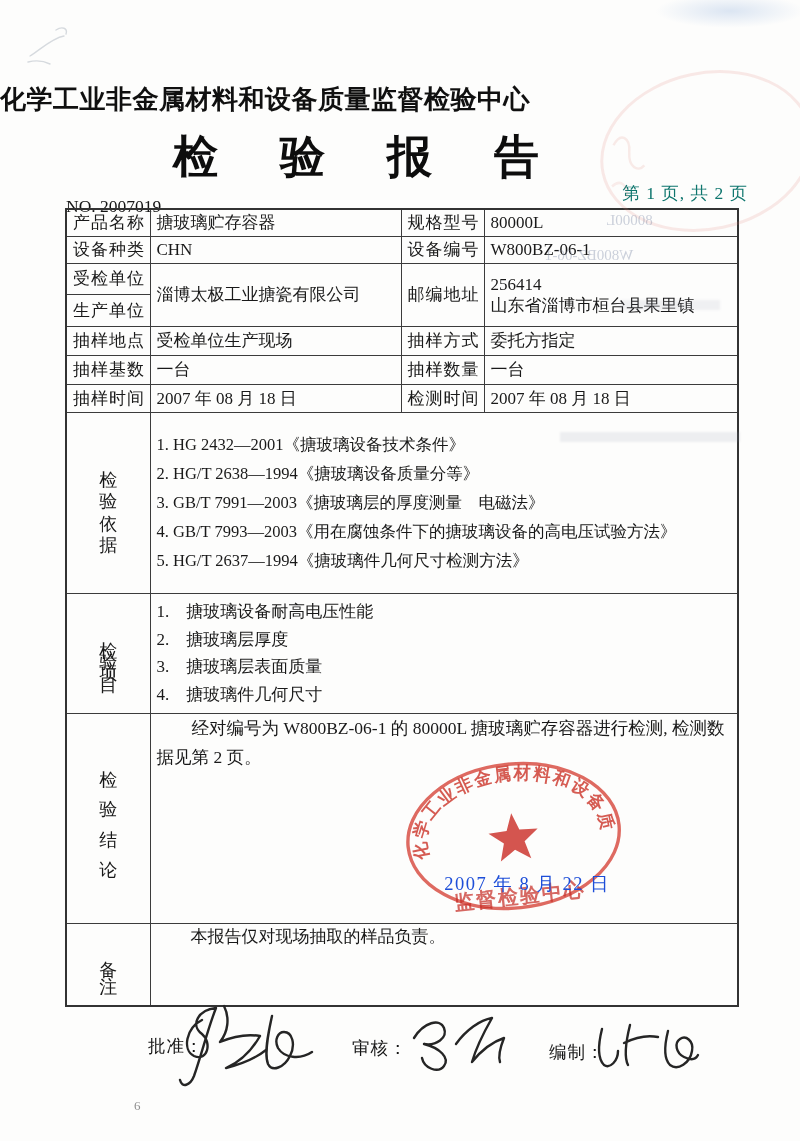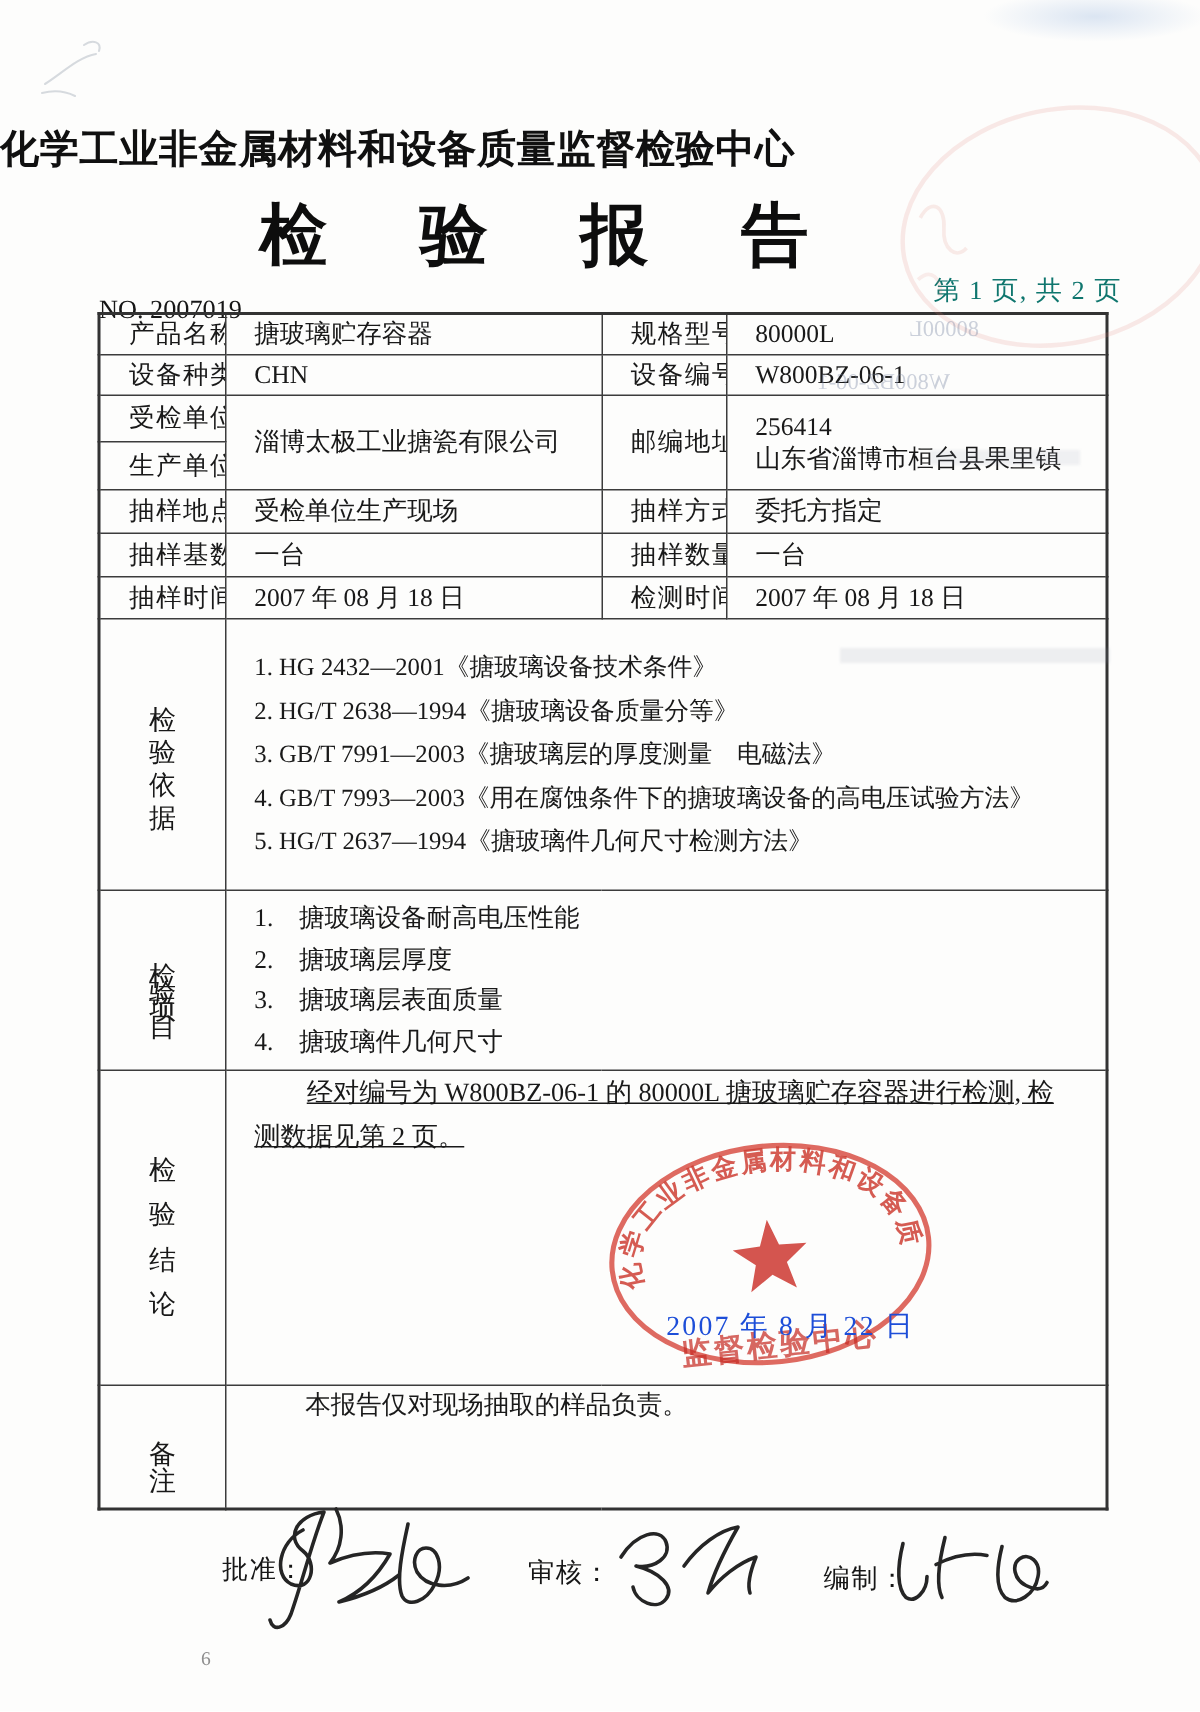--- a/index.html
+++ b/index.html
@@ -22,39 +22,39 @@
   .report-no{position:absolute;top:196px;left:66px;font-size:17.5px;color:#161616;}
   .page-info{position:absolute;top:181px;right:52px;font-size:17.5px;color:#0f766e;letter-spacing:1px;}
   
   table.info{
     position:absolute;top:208px;left:65px;width:672px;
     border-collapse:collapse;table-layout:fixed;
     border:2.2px solid #333;
   }
   table.info td{
     border:1.7px solid #3c3c3c;font-size:17px;color:#191919;
-    padding:0 19px;overflow:hidden;
+    padding:0 6px;overflow:hidden;
   }
   td.lbl{text-align:center;padding:0 1px;letter-spacing:1px;white-space:nowrap;}
   td.val{padding-left:8px;}
   td.sec{text-align:center;vertical-align:middle;}
   .vlabel{
     writing-mode:vertical-lr;text-orientation:upright;
     display:inline-block;font-size:18px;color:#181818;
   }
   .ls-basis{letter-spacing:22px;}
   .ls-items{letter-spacing:12px;}
   .ls-concl{letter-spacing:30px;}
   .ls-remark{letter-spacing:16px;}
   .addr-line{line-height:21px;}
   td.list-cell{vertical-align:middle;padding-left:14px;}
   .list-line{line-height:29px;white-space:nowrap;font-size:16.5px;}
   .items-line{line-height:27.5px;white-space:nowrap;font-size:17px;}
   td.concl-cell{vertical-align:top;padding:9px 12px 0 12px;}
-  .concl-text{text-indent:2em;line-height:29px;font-size:17.5px;text-decoration:underline;}
+  .concl-text{text-indent:2em;line-height:29px;font-size:17.5px;}
   td.remark-cell{vertical-align:top;padding:8px 12px 0 12px;}
   .remark-text{text-indent:2em;font-size:17px;line-height:26px;}
   
   .seal-hint{
     position:absolute;left:396px;top:813px;width:214px;text-align:center;
     font-size:19px;letter-spacing:12px;color:#111;z-index:5;
   }
   .seal-date{
     position:absolute;left:390px;top:871px;width:220px;text-align:right;
     font-size:18.5px;letter-spacing:1.5px;color:#1d4ed8;z-index:5;

